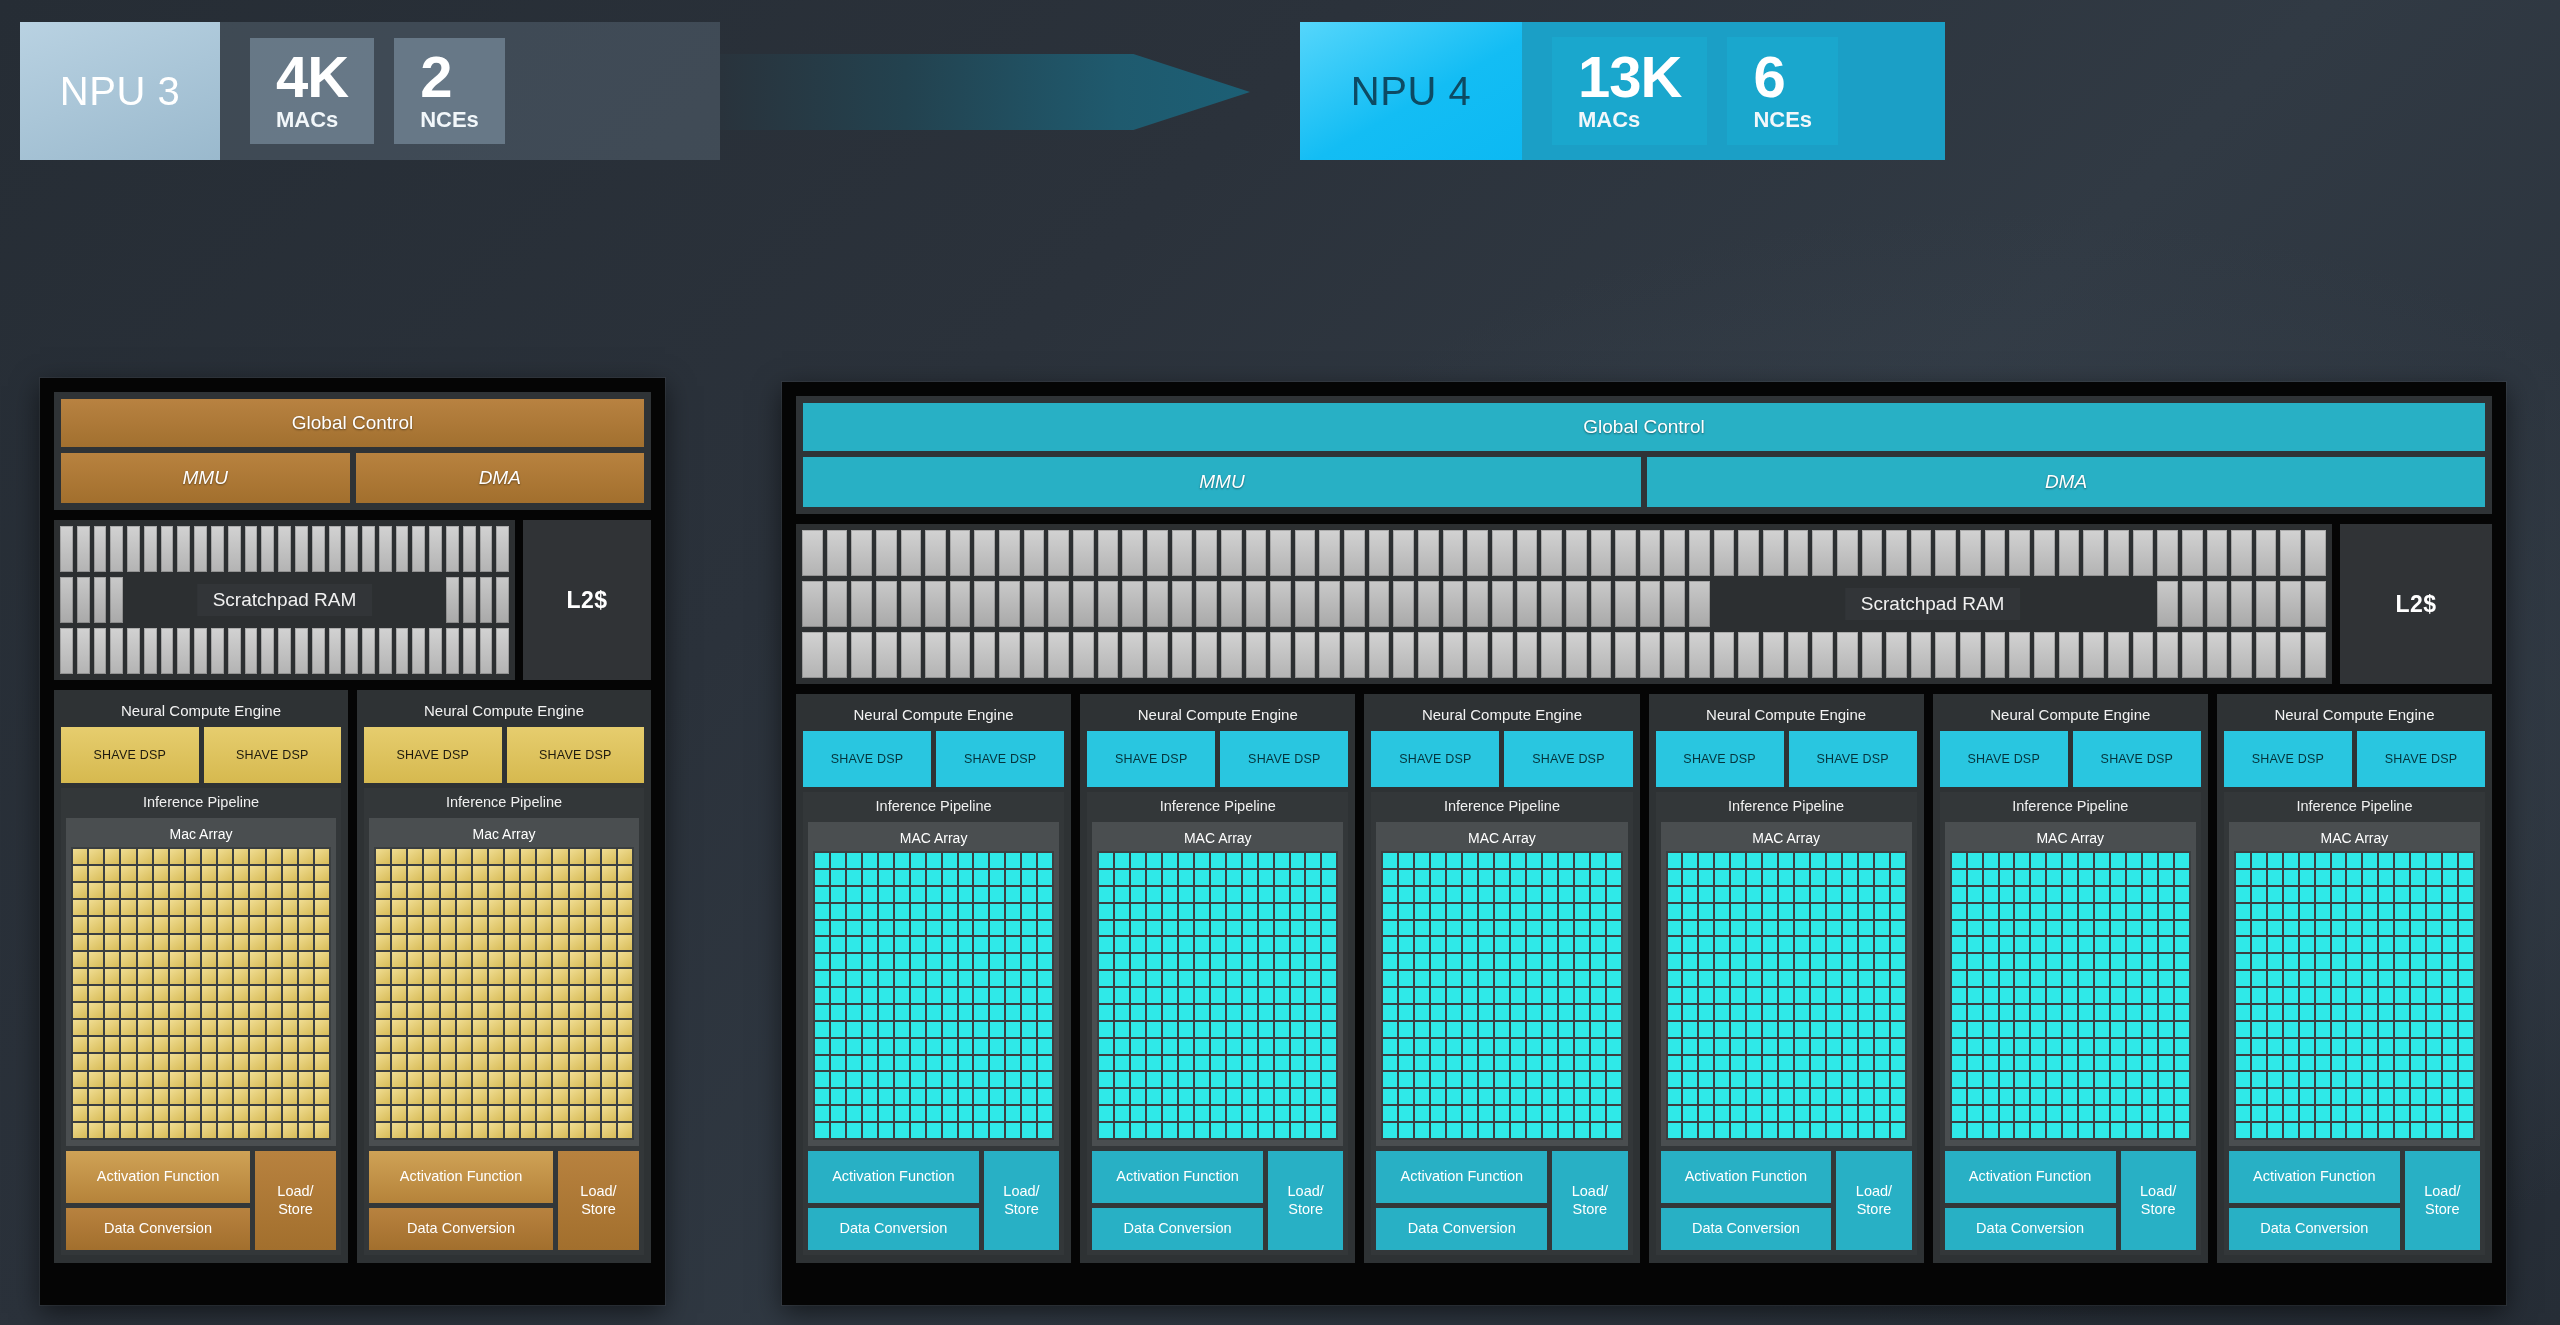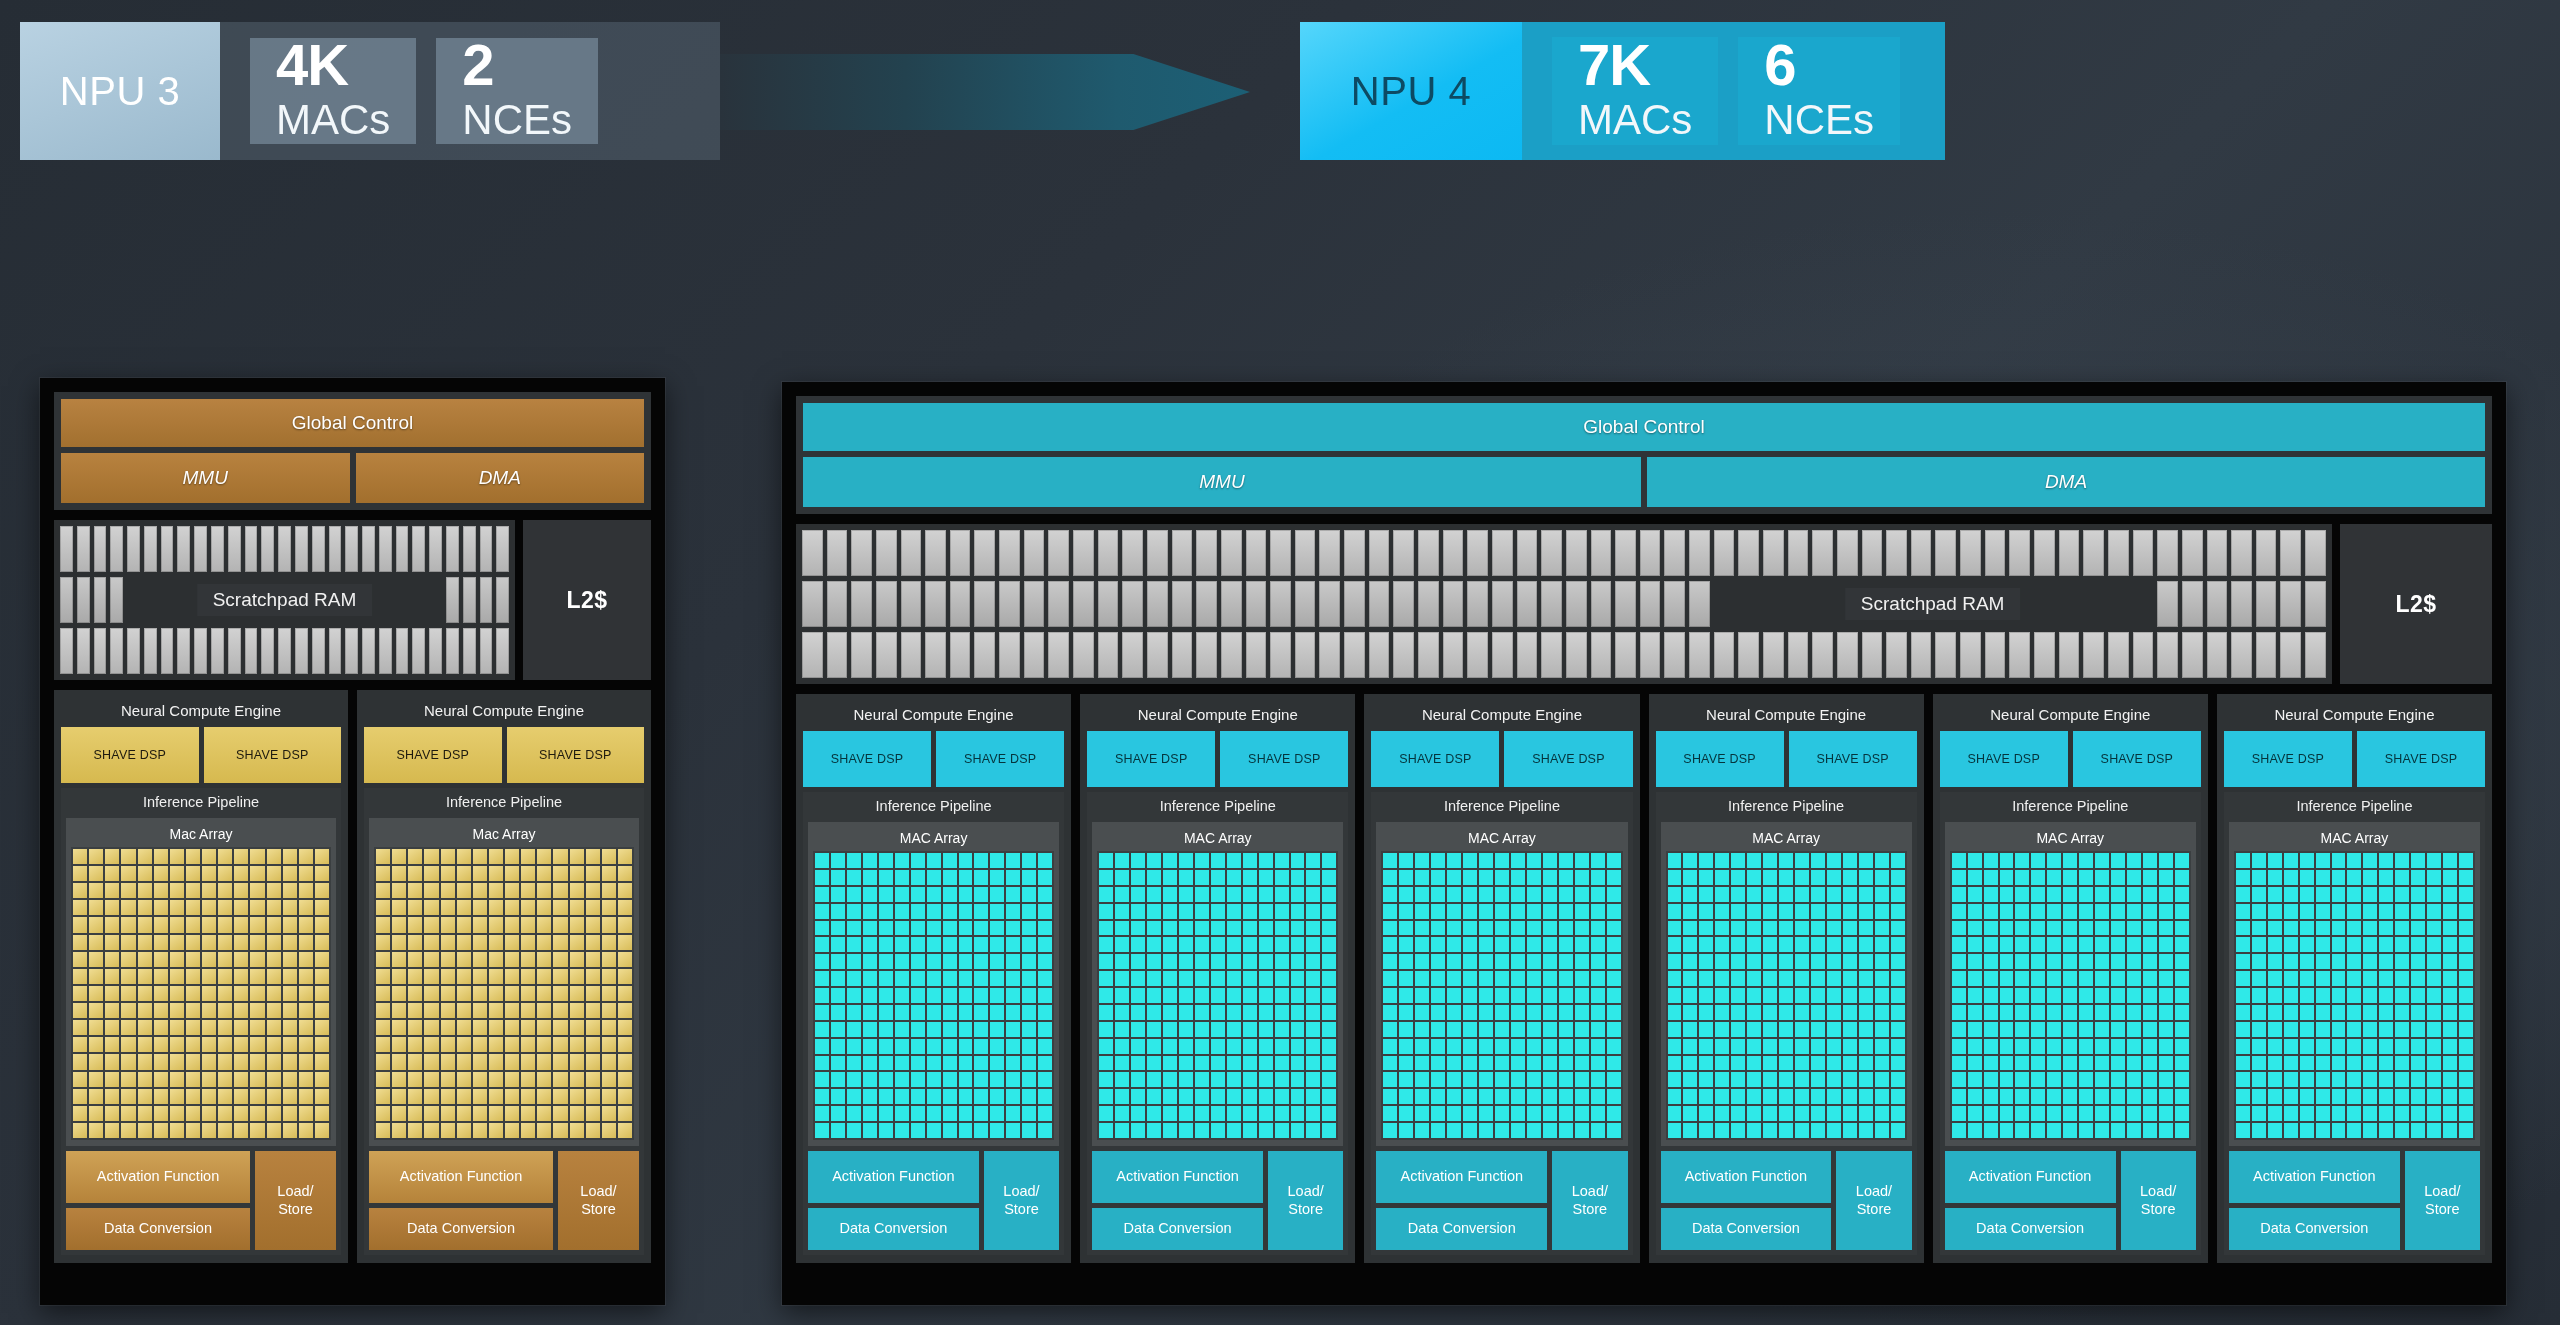--- a/index.html
+++ b/index.html
@@ -23,21 +23,21 @@
   }
   .banner-stats{
     display:flex;align-items:center;
     padding:0 30px;gap:20px;
   }
   .stat-card{
     display:flex;flex-direction:column;justify-content:center;
     padding:0 26px;box-sizing:border-box;
   }
   .stat-num{font-size:58px;font-weight:700;line-height:1.0;color:#ffffff;letter-spacing:-1px;}
-  .stat-lbl{font-size:42px;font-weight:400;line-height:1.25;color:#f2f7fa;}
+  .stat-lbl{font-size:22px;font-weight:700;line-height:1.25;color:#f2f7fa;}
 
   
   #banner-npu3{left:20px;top:22px;width:700px;height:138px;}
   #banner-npu3 .banner-badge{width:200px;background:linear-gradient(160deg,#b9d2e2 0%,#9ab9cd 100%);color:#ffffff;}
   #banner-npu3 .banner-stats{flex:1;background:rgba(120,140,155,0.30);}
   #banner-npu3 .stat-card{background:rgba(150,175,195,0.46);height:106px;}
   #banner-npu3 .stat-num{color:#ffffff;}
 
   
   #banner-npu4{left:1300px;top:22px;width:645px;height:138px;}
@@ -157,21 +157,21 @@
     </div>
   </div>
 </div>
 
 <div id="transition-arrow"></div>
 
 <div class="banner" id="banner-npu4">
   <div class="banner-badge">NPU 4</div>
   <div class="banner-stats">
     <div class="stat-card">
-      <div class="stat-num">7K</div>
+      <div class="stat-num">13K</div>
       <div class="stat-lbl">MACs</div>
     </div>
     <div class="stat-card">
       <div class="stat-num">6</div>
       <div class="stat-lbl">NCEs</div>
     </div>
   </div>
 </div>
 
 <div class="chip" id="chip-npu3">

